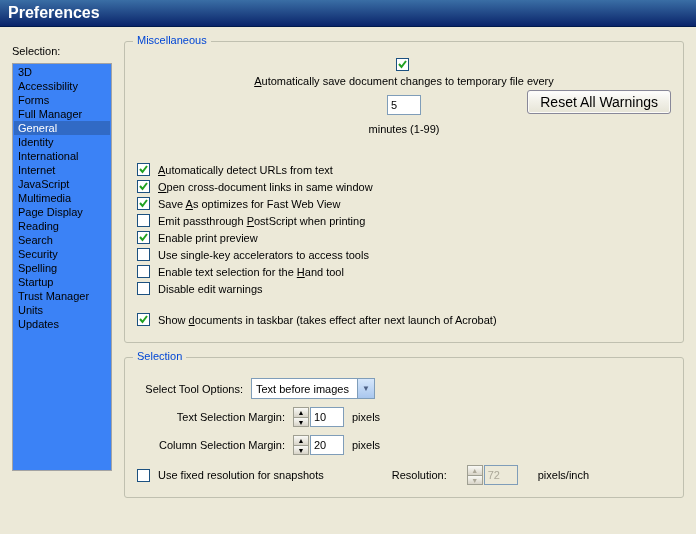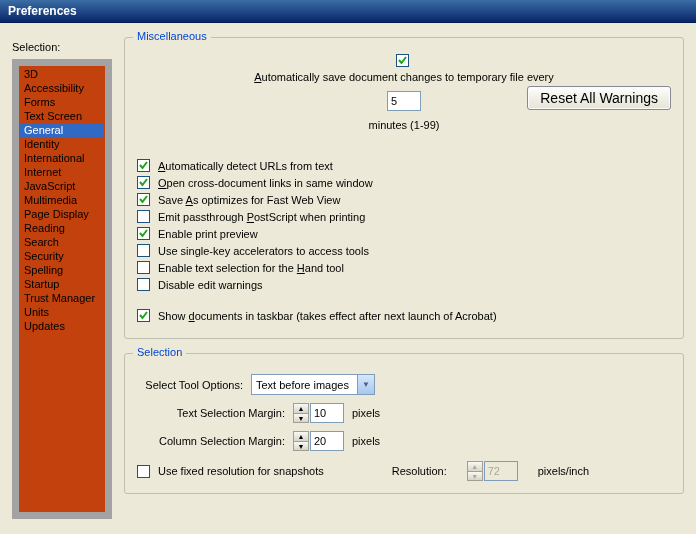--- a/index.html
+++ b/index.html
@@ -11,40 +11,40 @@
     color: #000;
     width: 696px;
     height: 534px;
     overflow: hidden;
   }
   .titlebar {
     background: linear-gradient(to bottom, #3a6ea5 0%, #0a246a 100%);
     color: #fff;
     font-weight: bold;
     padding: 4px 8px;
-    font-size: 12px;
+    font-size: 16px;
     border-bottom: 1px solid #001a4d;
   }
   .content {
     display: flex;
     padding: 10px 12px 8px 12px;
     gap: 12px;
   }
   .left {
     flex: 0 0 100px;
   }
   .cat-label {
     margin: 8px 0 6px 0;
     color: #000;
   }
   .cat-list {
-    background: #c2410c;
-    border: 7px solid #a3a3a3;
+    background: #3b82f6;
+    border: 1px solid #a3a3a3;
     width: 100px;
-    height: 460px;
+    height: 408px;
     overflow: hidden;
     padding: 1px;
   }
   .cat-item {
     padding: 1px 4px;
     cursor: default;
     white-space: nowrap;
   }
   .cat-item.selected {
     background: #316ac5;
@@ -196,21 +196,21 @@
   <span>Preferences</span>
 </div>
 
 <div class="content">
   <div class="left">
     <div class="cat-label">Selection:</div>
     <div class="cat-list" id="cat-list">
         <div class="cat-item">3D</div>
         <div class="cat-item">Accessibility</div>
         <div class="cat-item">Forms</div>
-        <div class="cat-item">Text Screen</div>
+        <div class="cat-item">Full Manager</div>
         <div class="cat-item selected">General</div>
         <div class="cat-item">Identity</div>
         <div class="cat-item">International</div>
         <div class="cat-item">Internet</div>
         <div class="cat-item">JavaScript</div>
         <div class="cat-item">Multimedia</div>
         <div class="cat-item">Page Display</div>
         <div class="cat-item">Reading</div>
         <div class="cat-item">Search</div>
         <div class="cat-item">Security</div>

